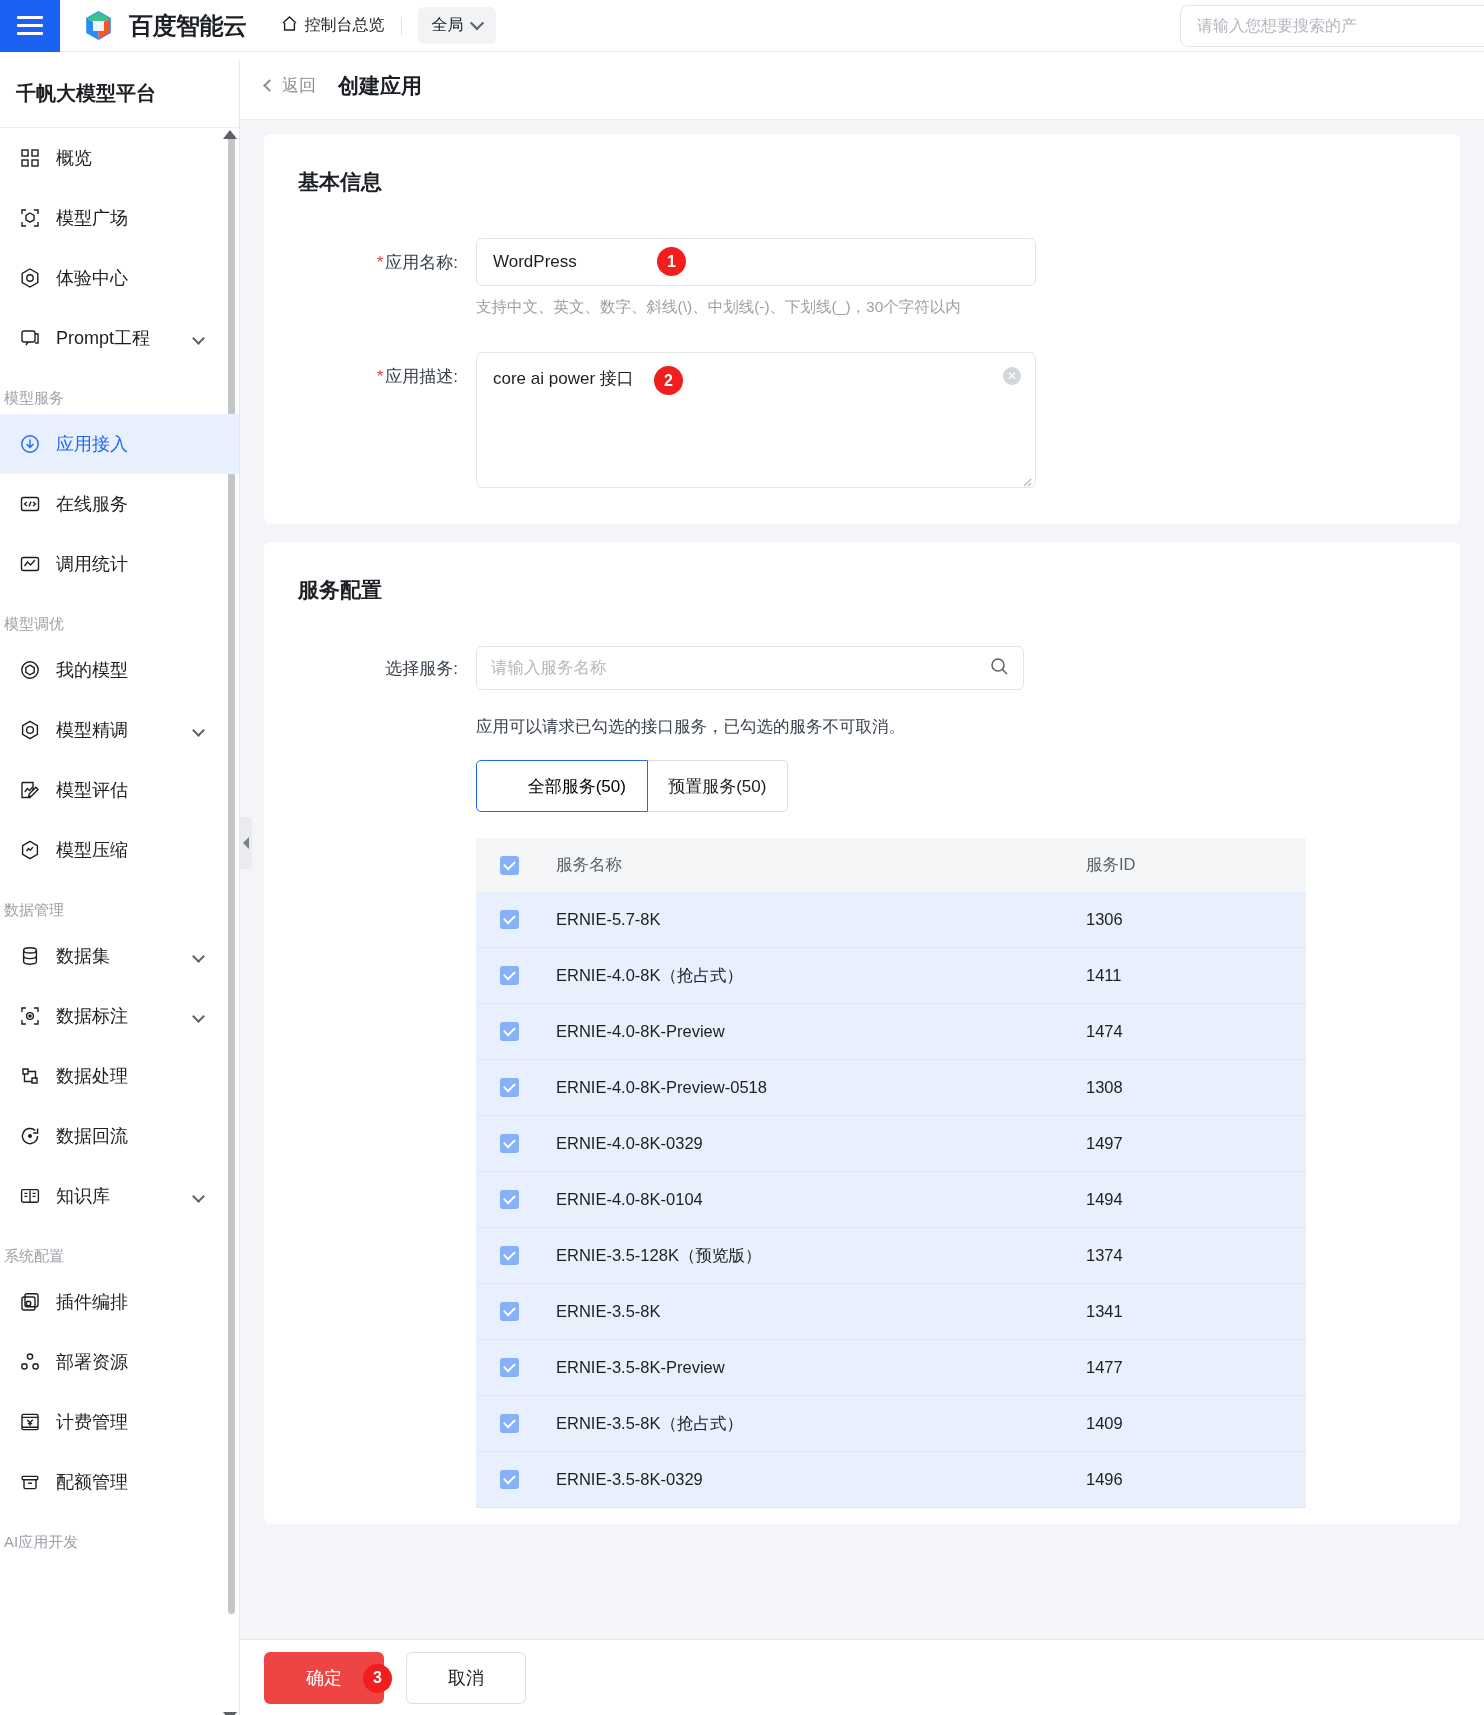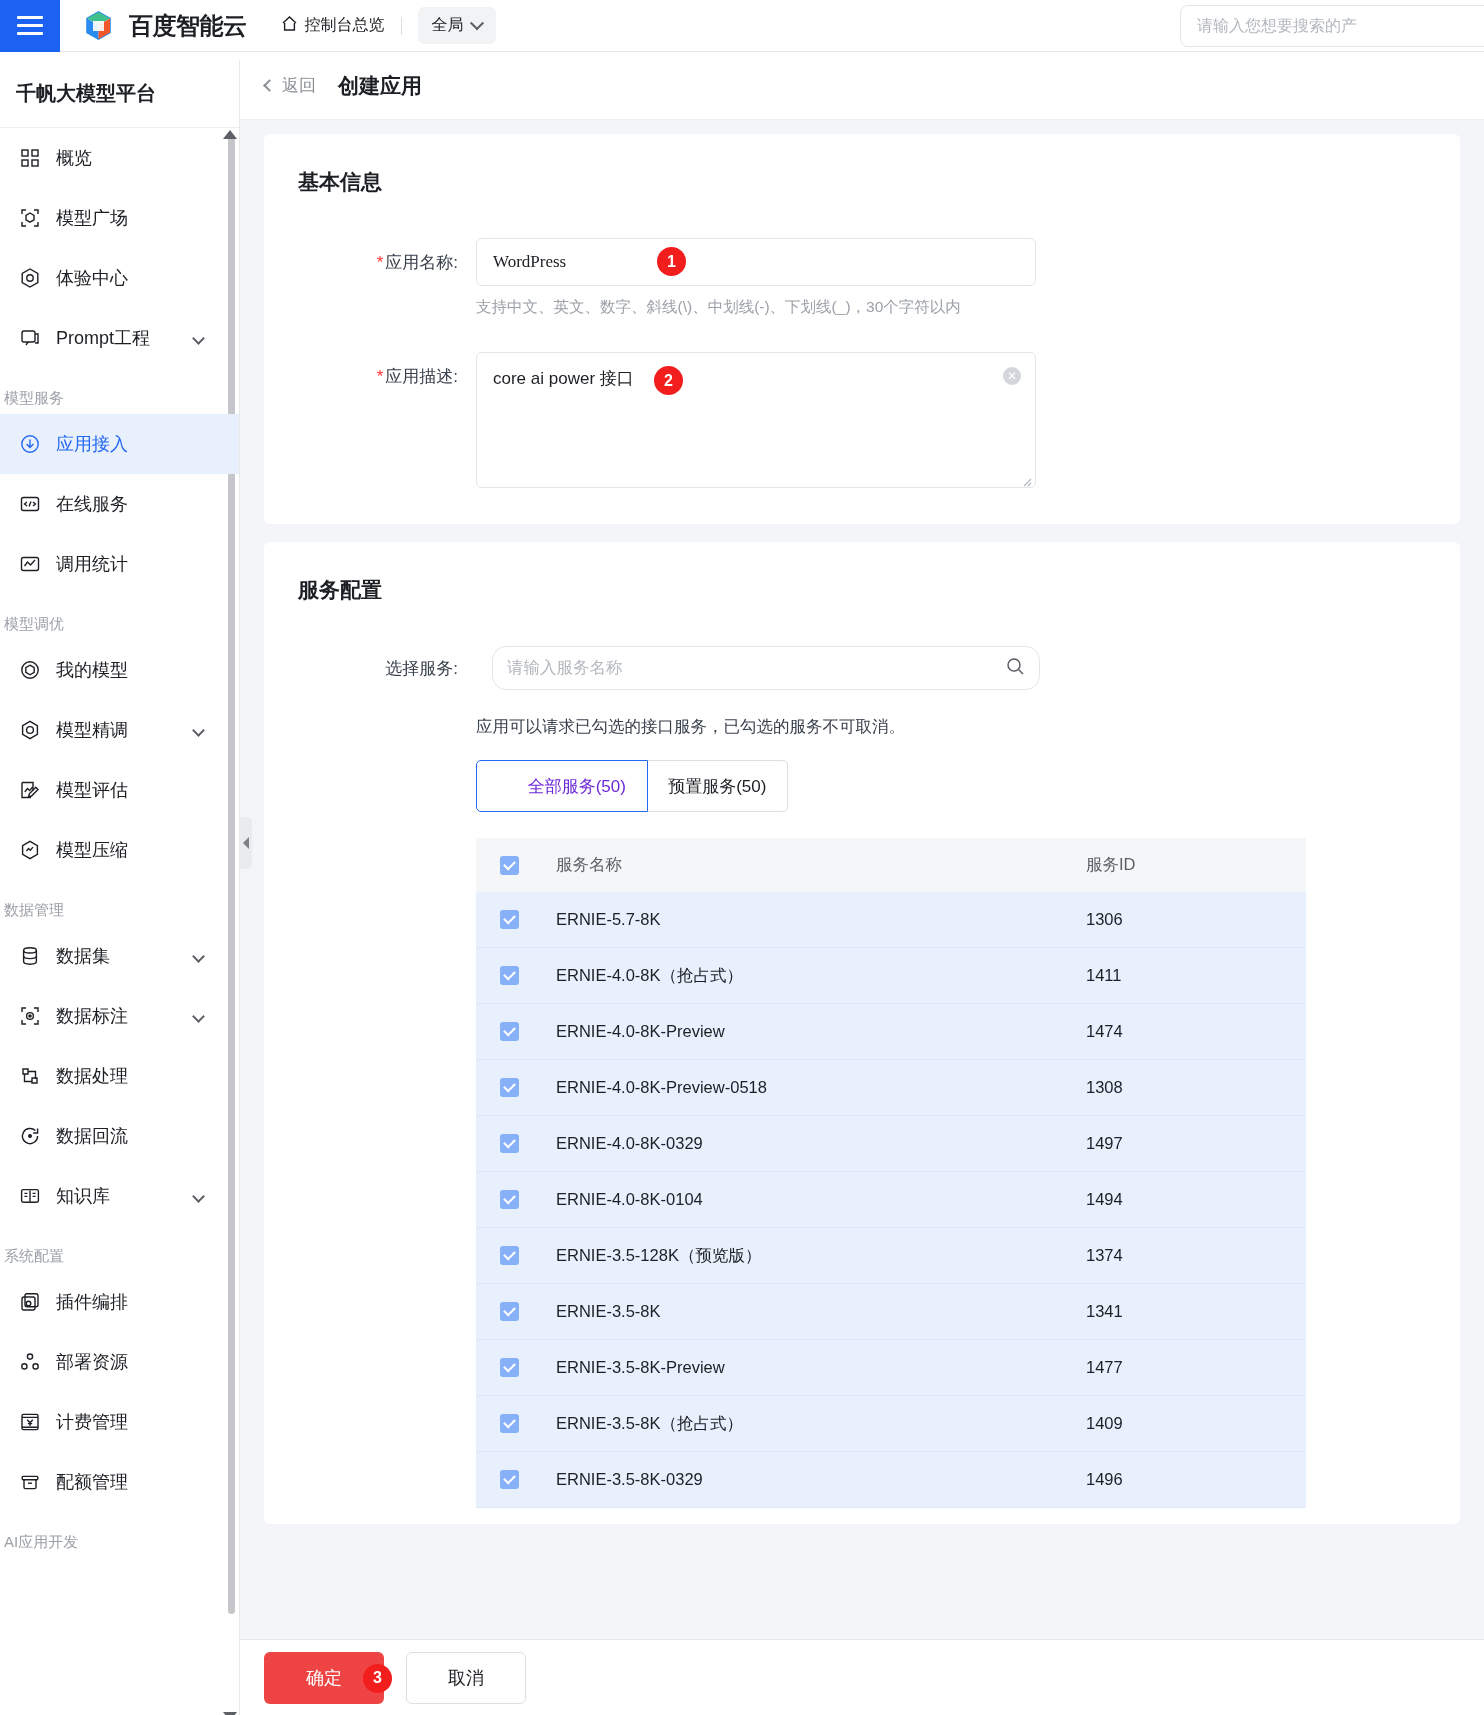--- a/index.html
+++ b/index.html
@@ -99,49 +99,49 @@
   .frow { display: flex; align-items: flex-start; margin-bottom: 6px; }
   .flabel {
     width: 178px; flex: 0 0 178px; text-align: right; padding-right: 18px; padding-top: 13px;
     font-size: 17px; color: #39414d;
   }
   .req { color: #f33; margin-right: 2px; }
   .fctl { flex: 1; position: relative; }
 
   .inp {
     width: 560px; height: 48px; border: 1px solid #e3e5e8; border-radius: 6px;
-    display: flex; align-items: center; padding: 0 16px; font-size: 17px; color: #1c1f23; background: #fff; font-family: Liberation Serif, serif;
+    display: flex; align-items: center; padding: 0 16px; font-size: 17px; color: #1c1f23; background: #fff;
   }
   .hint { font-size: 15.5px; color: #9ca1a8; margin-top: 11px; }
 
   .tarea {
     width: 560px; height: 136px; border: 1px solid #e3e5e8; border-radius: 6px;
     padding: 14px 16px; font-size: 17px; color: #1c1f23; background: #fff; position: relative;
   }
   .tclear {
     position: absolute; right: 14px; top: 14px; width: 18px; height: 18px; border-radius: 50%;
     background: #d3d6da; color: #fff; font-size: 12px; line-height: 18px; text-align: center; cursor: pointer;
   }
   .resize-grip { position: absolute; right: 3px; bottom: 3px; width: 12px; height: 12px; }
 
   .srch {
-    width: 548px; height: 44px; border: 1px solid #e3e5e8; border-radius: 14px;
-    display: flex; align-items: center; padding: 0 14px; font-size: 16.5px; color: #b4b8bf; background: #fff; margin-left: 16px;
+    width: 548px; height: 44px; border: 1px solid #e3e5e8; border-radius: 6px;
+    display: flex; align-items: center; padding: 0 14px; font-size: 16.5px; color: #b4b8bf; background: #fff;
   }
   .srch-ico { margin-left: auto; }
   .note { font-size: 16.5px; color: #39414d; margin-top: 26px; }
 
   .tabs { display: flex; margin-top: 22px; width: 312px; height: 52px; }
   .tab {
     flex: 1; display: flex; align-items: center; justify-content: center;
     border: 1px solid #dcdfe6; font-size: 17px; color: #1c1f23; cursor: pointer; background: #fff;
   }
   .tab:first-child { border-radius: 5px 0 0 5px; }
   .tab:last-child { border-radius: 0 5px 5px 0; border-left: none; }
-  .tab.active { color: #6d28d9; border-color: #2468f2; z-index: 2; padding-left: 30px; }
+  .tab.active { color: #000000; border-color: #2468f2; z-index: 2; padding-left: 30px; }
 
   .tbl { margin-top: 26px; width: 830px; }
   .thead { display: flex; height: 54px; background: #f4f6f8; align-items: center; }
   .trow { display: flex; height: 56px; align-items: center; background: #e8f0fd; border-bottom: 1px solid #dde7f8; }
   .c-chk { width: 80px; flex: 0 0 80px; padding-left: 24px; }
   .c-name { flex: 1; font-size: 16.5px; color: #1c1f23; }
   .c-id { width: 220px; flex: 0 0 220px; font-size: 16.5px; color: #1c1f23; }
   .thead .c-name, .thead .c-id { color: #5c5f66; }
   .cb {
     width: 19px; height: 19px; border-radius: 3px; background: #86b0f7;

